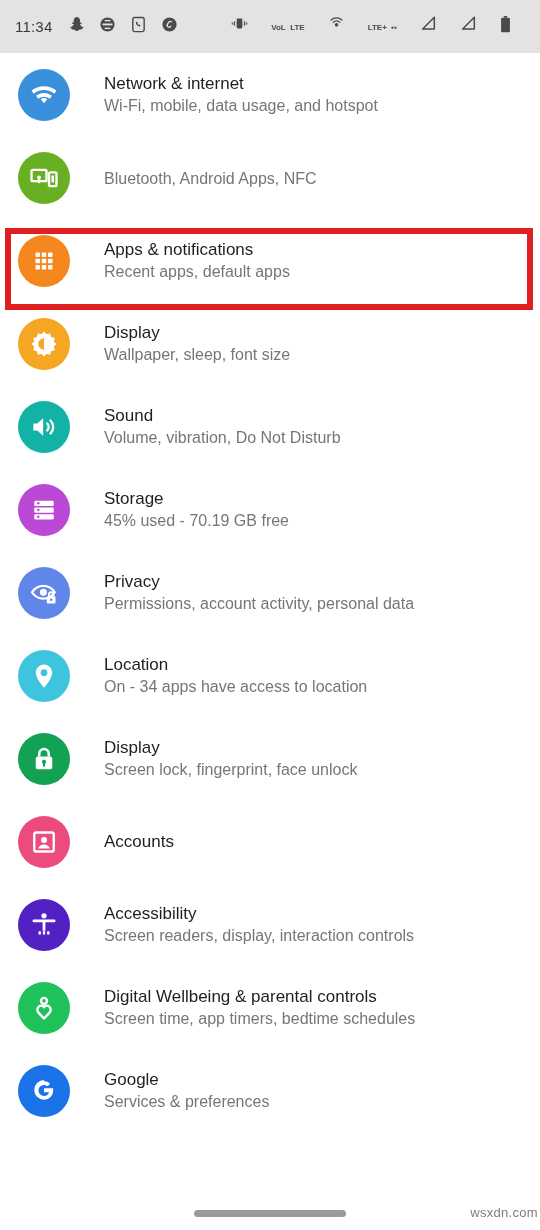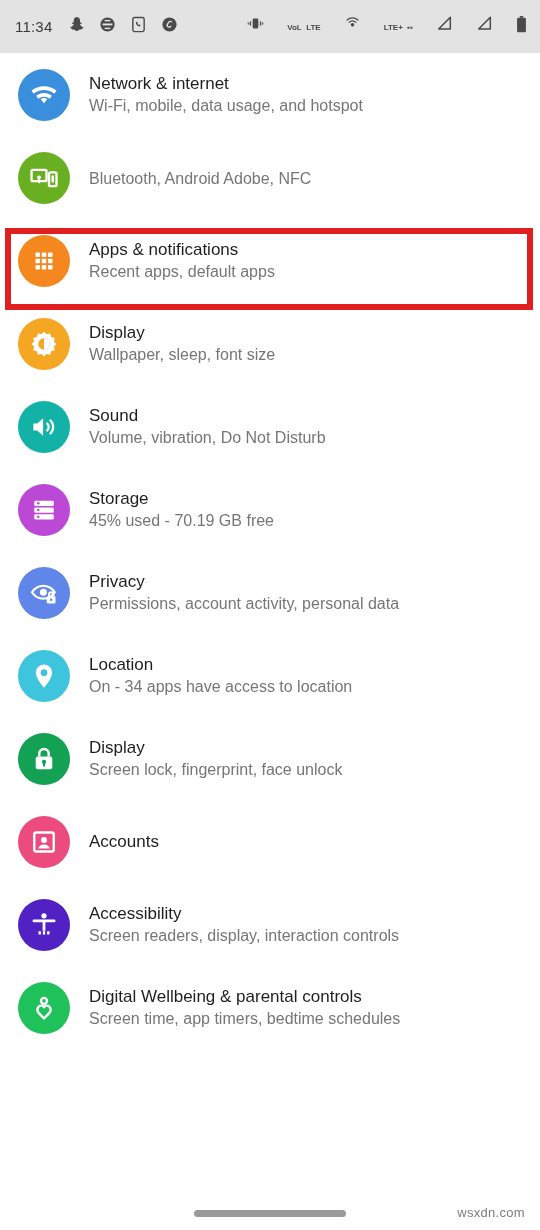--- a/index.html
+++ b/index.html
@@ -10,21 +10,21 @@
     overflow:hidden;
   }
   #screen { position:relative; width:540px; height:1230px; background:#fff; }
 
   
   .statusbar {
     position:absolute; top:0; left:0;
     width:540px; height:53px;
     background:#e3e3e3;
     display:flex; align-items:center;
-    padding:0 13px 0 15px;
+    padding:0 29px 0 15px;
   }
   .sb-clock {
     font-size:15px; color:#3a3a3a; letter-spacing:.2px;
     font-family:"Liberation Sans", sans-serif;
   }
   .sb-left-icons { display:flex; align-items:center; gap:14px; margin-left:16px; }
   .sb-right-icons { display:flex; align-items:flex-start; gap:23px; margin-left:auto; }
   .sb-ico { display:block; }
   .sb-txt-ico {
     font-size:8px; line-height:8px; color:#4a4a4a; font-weight:bold;
@@ -37,21 +37,21 @@
     position:relative;
     display:flex; align-items:center;
     height:83px;
     padding-left:18px;
   }
   .icon-wrap {
     width:52px; height:52px; min-width:52px;
     border-radius:50%;
     display:flex; align-items:center; justify-content:center;
   }
-  .txt { margin-left:19px; }
+  .txt { margin-left:34px; }
   .title {
     font-size:17px; color:#1f1f1f; line-height:21px;
     font-family:"Liberation Sans", sans-serif;
   }
   .subtitle {
     font-size:16px; color:#767676; line-height:20px; margin-top:2px;
     font-family:"Liberation Sans", sans-serif;
   }
 
   
@@ -67,21 +67,21 @@
   
   .nav-handle {
     position:absolute;
     left:50%; transform:translateX(-50%);
     bottom:13px;
     width:152px; height:7px;
     border-radius:4px;
     background:#9a9a9a;
   }
   .watermark {
-    position:absolute; right:15px; bottom:10px;
+    position:absolute; right:2px; bottom:10px;
     font-size:13px; color:#7d7d7d; letter-spacing:.3px;
     font-family:"Liberation Sans", sans-serif;
   }
 </style>
 </head>
 <body>
 
 <div id="screen">
 
   <div class="statusbar">
@@ -177,21 +177,21 @@
       <span class="icon-wrap" style="background:#68b021">
         <svg width="30" height="30" viewBox="0 0 24 24">
           <rect x="2" y="5.5" width="12" height="9" rx="1.2" fill="none" stroke="#fff" stroke-width="1.9"></rect>
           <rect x="16" y="7.5" width="6" height="11" rx="1.2" fill="none" stroke="#fff" stroke-width="1.9"></rect>
           <rect x="18" y="10" width="2" height="5.5" fill="#fff"></rect>
           <circle cx="8" cy="11.5" r="1.6" fill="#fff"></circle>
           <rect x="7.2" y="12.5" width="1.6" height="3.6" fill="#fff"></rect>
         </svg>
       </span>
       <span class="txt">
-        <div class="subtitle">Bluetooth, Android Adobe, NFC</div>
+        <div class="subtitle">Bluetooth, Android Apps, NFC</div>
       </span>
     </div>
 
     <div class="row">
       <span class="icon-wrap" style="background:#f4881f">
         <svg width="30" height="30" viewBox="0 0 24 24">
           <g fill="#fff">
             <rect x="5.2" y="5.2" width="3.6" height="3.6" rx=".6"></rect>
             <rect x="10.2" y="5.2" width="3.6" height="3.6" rx=".6"></rect>
             <rect x="15.2" y="5.2" width="3.6" height="3.6" rx=".6"></rect>
@@ -339,20 +339,31 @@
           <circle cx="12" cy="6.3" r="2.4" fill="none" stroke="#fff" stroke-width="1.9"></circle>
           <path d="M12 20.4l-4.3-4.5c-1.4-1.5-1.3-3.7.1-5 1.3-1.2 3.3-1 4.2.5.9-1.5 2.9-1.7 4.2-.5 1.4 1.3 1.5 3.5.1 5L12 20.4z" fill="none" stroke="#fff" stroke-width="1.9" stroke-linejoin="round"></path>
         </svg>
       </span>
       <span class="txt">
         <div class="title">Digital Wellbeing &amp; parental controls</div>
         <div class="subtitle">Screen time, app timers, bedtime schedules</div>
       </span>
     </div>
 
+    <div class="row">
+      <span class="icon-wrap" style="background:#1a73e8">
+        <svg width="34" height="34" viewBox="0 0 24 24">
+          <path fill="#fff" d="M12 5.2c1.7 0 3.2.6 4.3 1.7l-1.8 1.8c-.6-.6-1.5-1-2.5-1a3.9 3.9 0 1 0 0 7.8c2 0 3.2-1.1 3.5-2.7H12V10h6.4c.1.4.1.8.1 1.3 0 4-2.7 6.8-6.5 6.8a6.9 6.9 0 1 1 0-13.8z"></path>
+        </svg>
+      </span>
+      <span class="txt">
+        <div class="title">Google</div>
+        <div class="subtitle">Services &amp; preferences</div>
+      </span>
+    </div>
 
   </div>
 
   <div class="highlight-box"></div>
 
   <div class="nav-handle"></div>
   <div class="watermark">wsxdn.com</div>
 
 </div>
 

